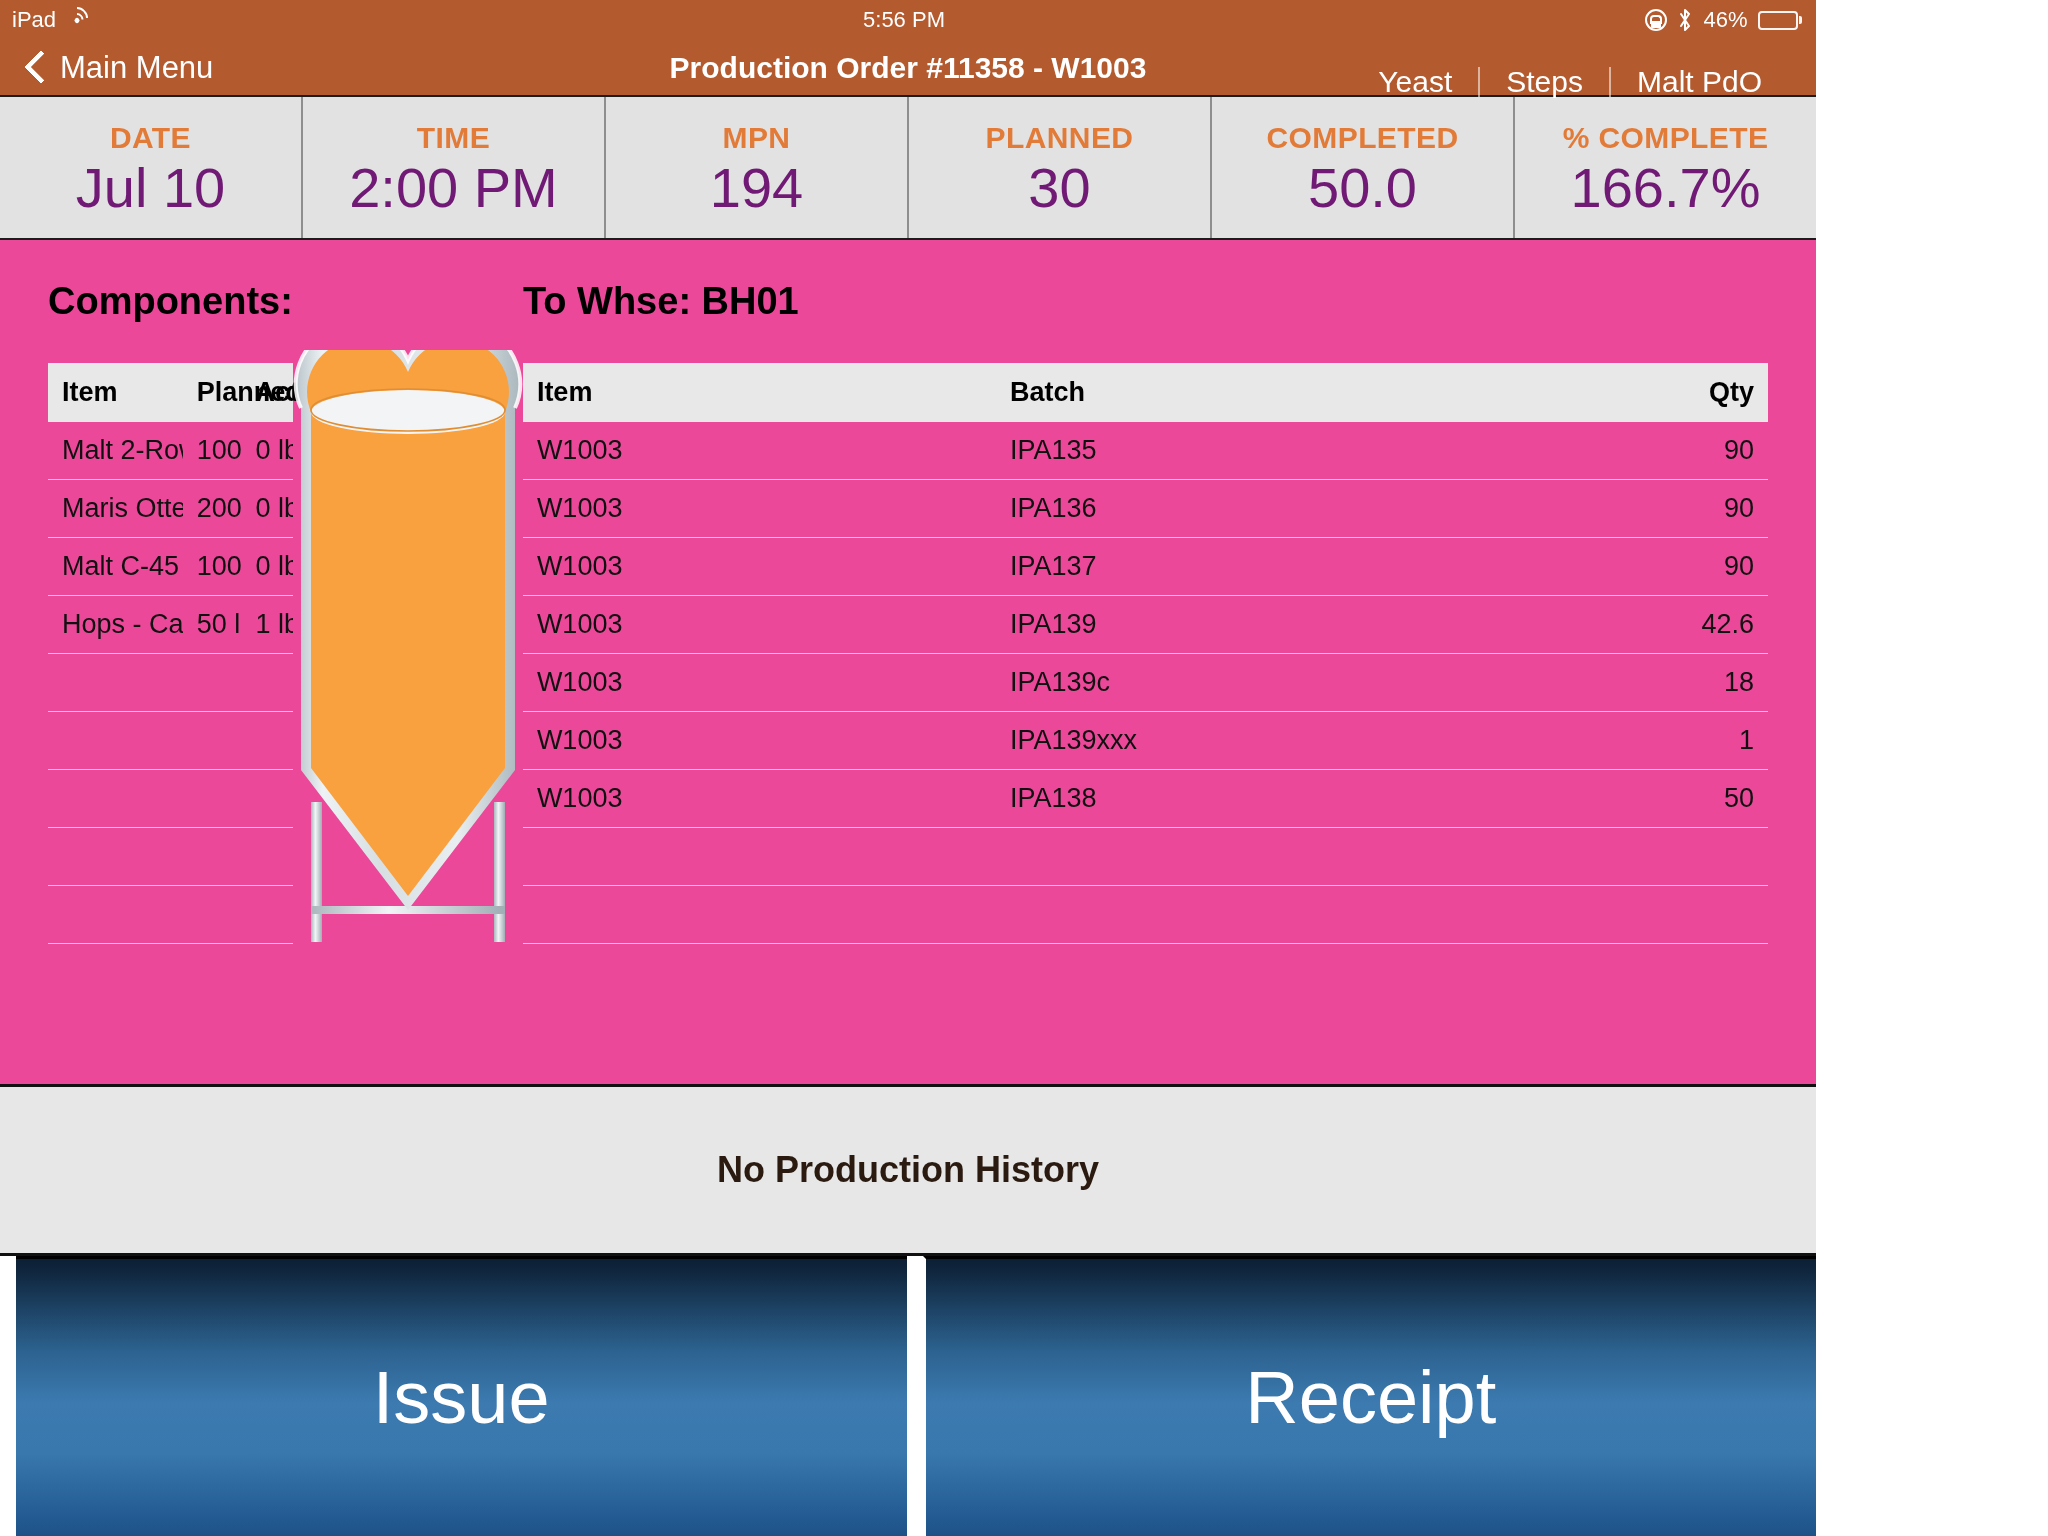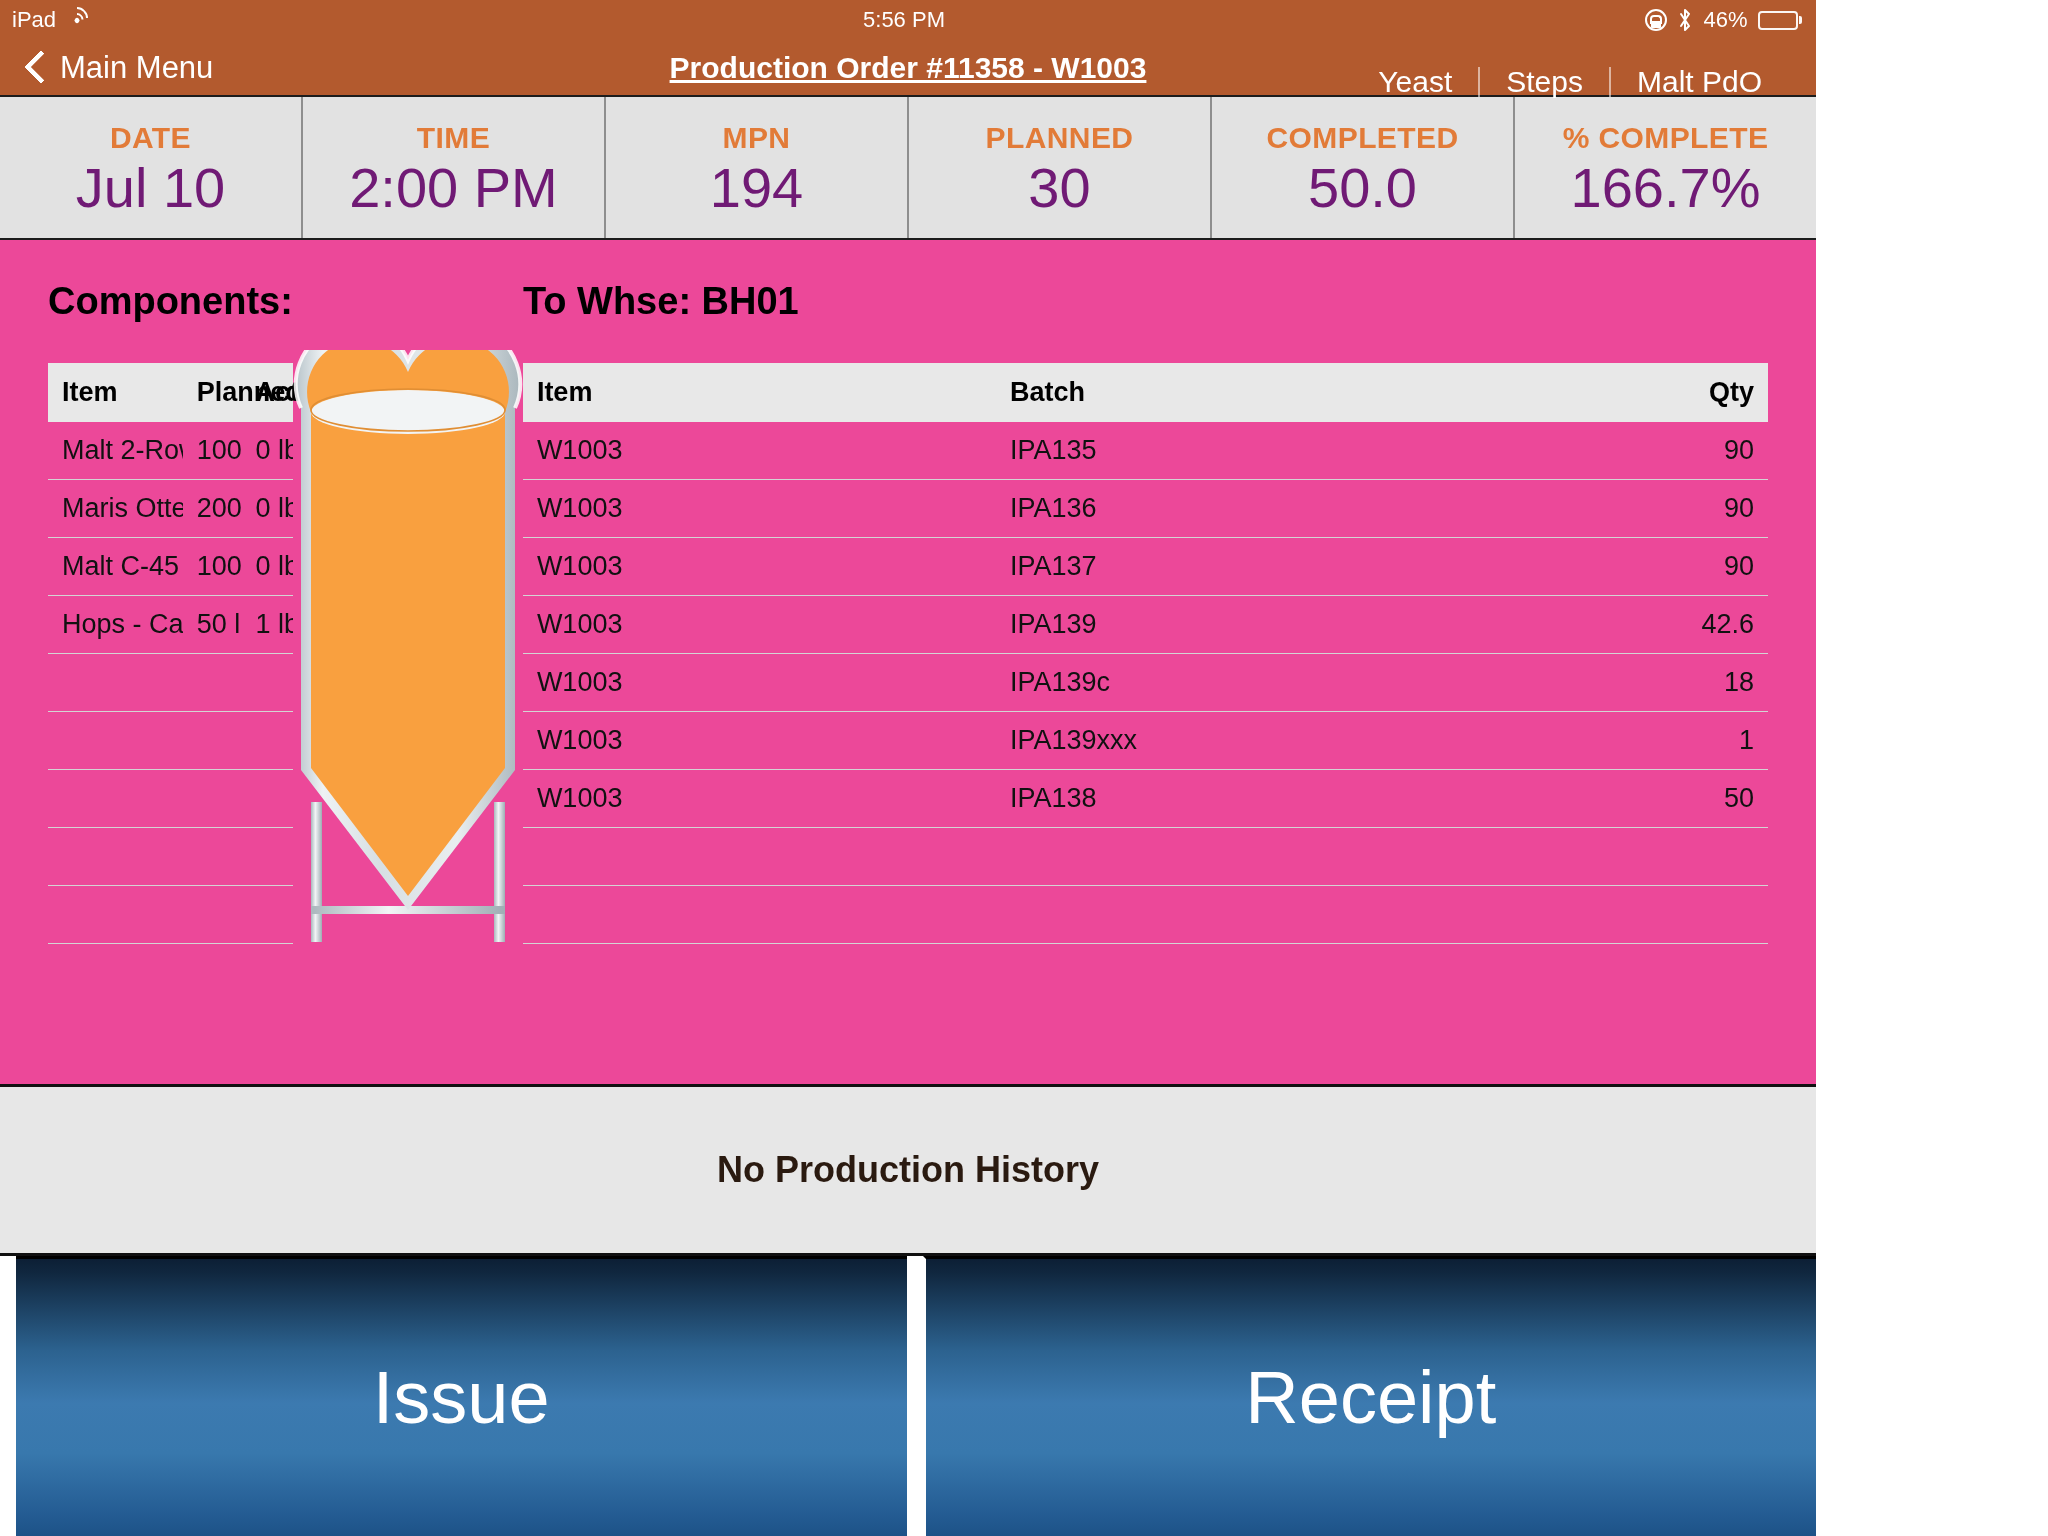--- a/index.html
+++ b/index.html
@@ -62,21 +62,21 @@
   .nav-back { display: flex; align-items: center; gap: 14px; padding-left: 26px; cursor: pointer; }
   .chev { width: 20px; height: 36px; position: relative; display:inline-block; }
   .chev:before {
     content:""; position:absolute; left: 3px; top: 5px;
     width: 19px; height: 19px; border-left: 5px solid #fff; border-bottom: 5px solid #fff;
     transform: rotate(45deg); border-radius: 2px;
   }
   .nav-back-label { font-size: 31px; font-weight: 400; }
   .nav-title {
     position: absolute; left: 0; right: 0; text-align: center;
-    font-size: 30px; font-weight: 600; pointer-events: none; text-decoration: underline;
+    font-size: 30px; font-weight: 600; pointer-events: none;
   }
   .nav-right { margin-left: auto; display: flex; align-items: center; padding-right: 28px; margin-top: 28px; }
   .nav-action { font-size: 30px; font-weight: 400; padding: 0 26px; cursor: pointer; }
   .nav-sep { width: 2px; height: 30px; background: rgba(255,255,255,.55); }
 
   
   .metrics {
     display: flex; height: 143px; background: #e2e2e2;
     border-bottom: 2px solid #1c1c1c; flex: 0 0 143px;
   }

